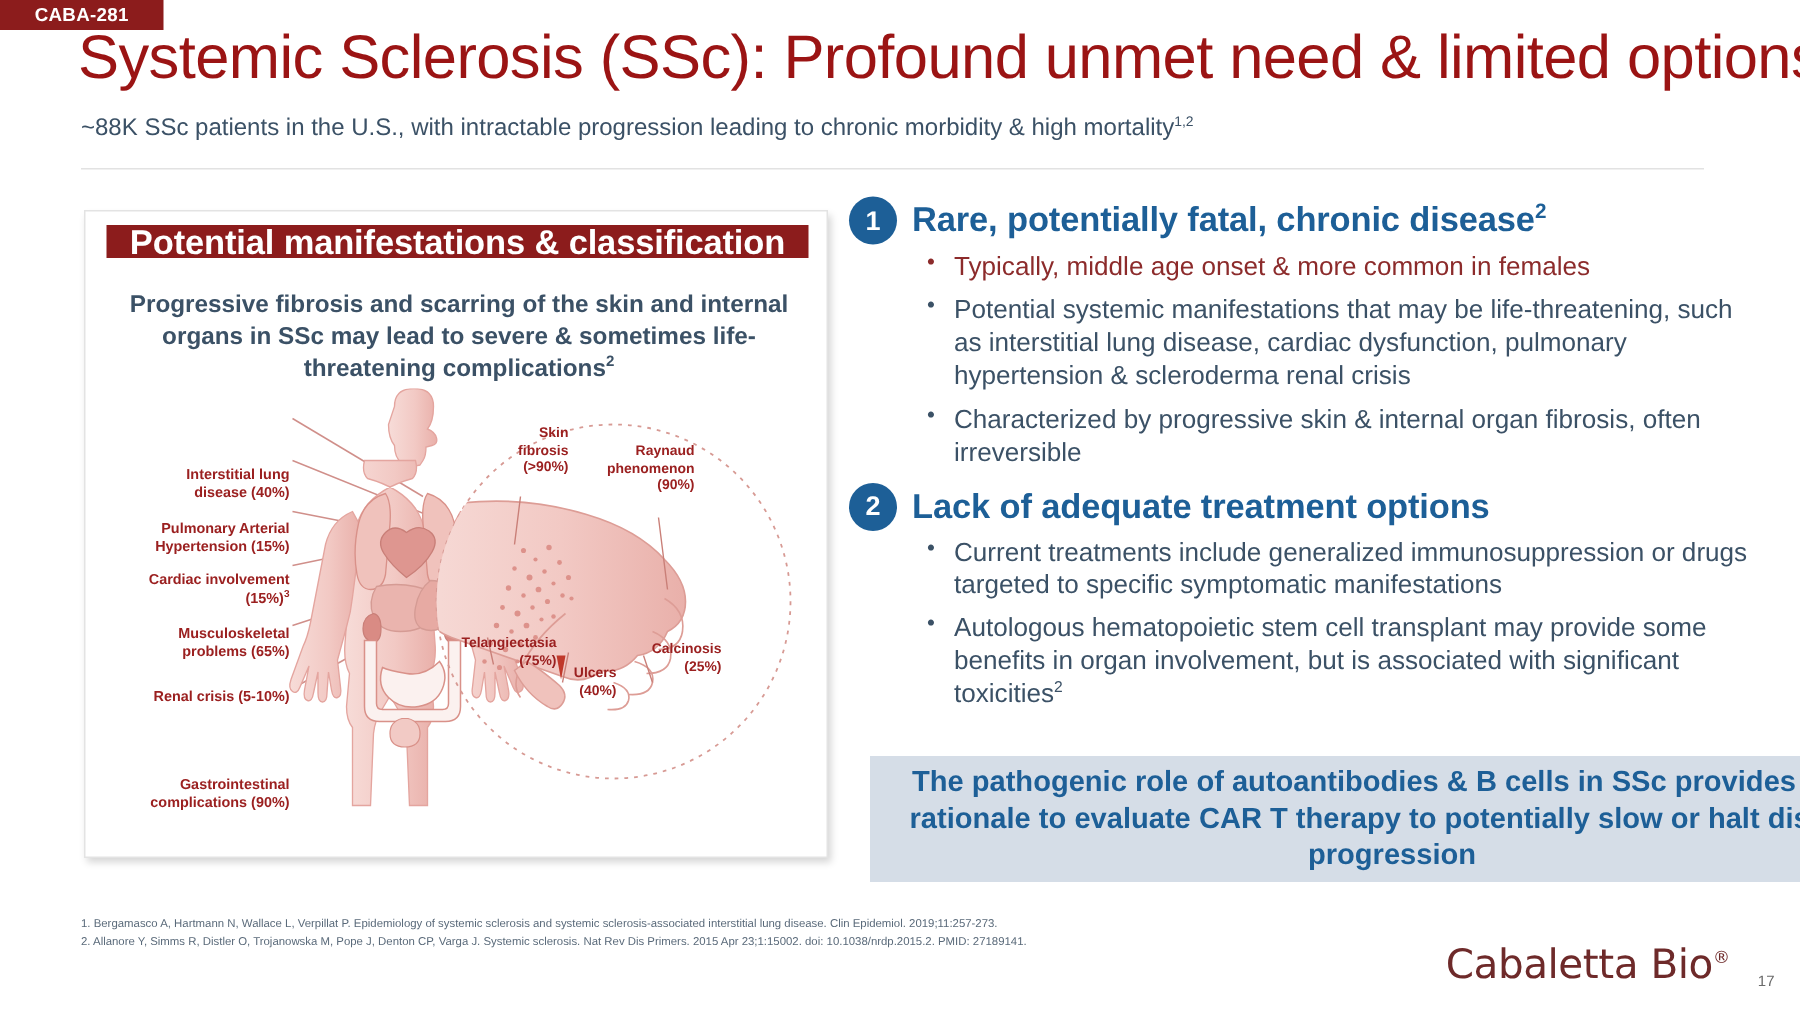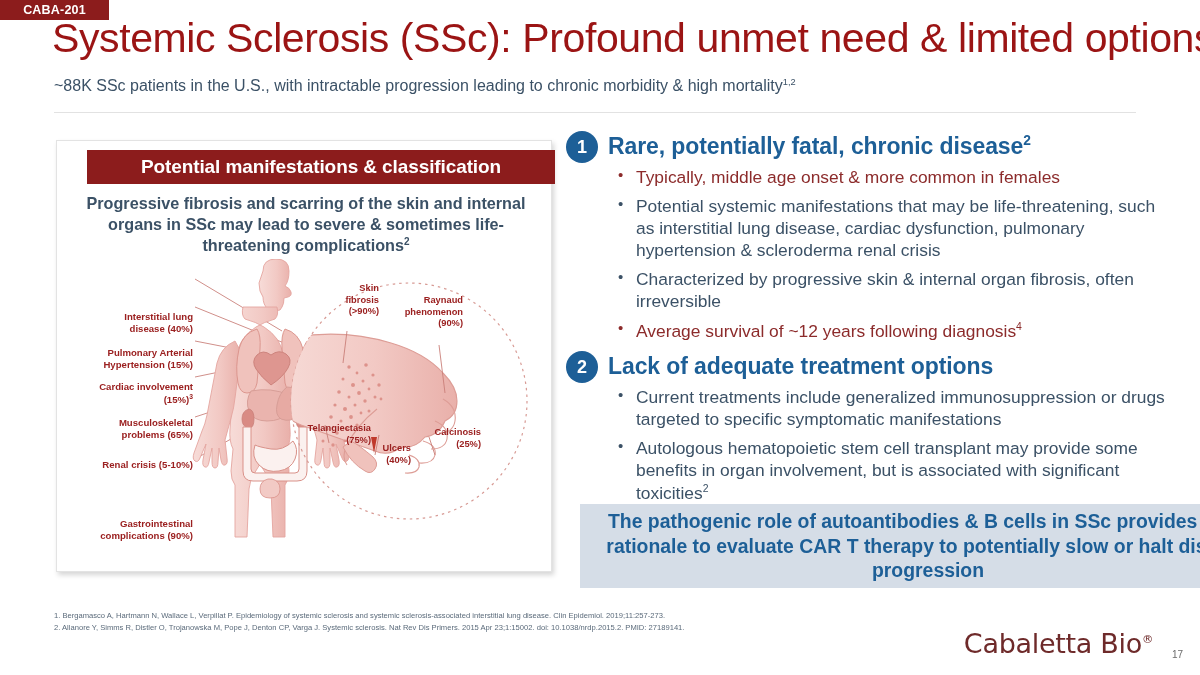--- a/index.html
+++ b/index.html
@@ -67,30 +67,29 @@
     left: 56px; top: 140px;
     width: 496px; height: 432px;
     background: #ffffff;
     border: 1px solid #e3e3e3;
     box-shadow: 2px 3px 5px rgba(0,0,0,.17);
     box-sizing: border-box;
   }
   .fig-header {
     position: absolute;
     left: 14px; top: 9px;
-    width: 468px; height: 34px;
+    width: 468px; height: 22px;
     background: #8c1c1c;
     color: #ffffff;
-    font-size: 19px;
+    font-size: 23px;
     font-weight: bold;
     display: flex;
     align-items: center;
     justify-content: center;
     letter-spacing: -0.1px;
-    margin-left: 16px;
   }
   .fig-caption {
     position: absolute;
     left: 20px; top: 52px;
     width: 458px;
     text-align: center;
     color: #3b5166;
     font-size: 16.2px;
     font-weight: bold;
     line-height: 1.30;
@@ -229,21 +228,21 @@
   .page-num {
     position: absolute;
     right: 17px; bottom: 15px;
     color: #6b6b6b;
     font-size: 10px;
   }
 </style>
 </head>
 <body>
 
-<div class="caba-tag">CABA-201</div>
+<div class="caba-tag">CABA-281</div>
 
 <div class="slide-title">Systemic Sclerosis (SSc): Profound unmet need &amp; limited options</div>
 
 <div class="slide-subtitle"><span>~88K SSc patients in the U.S., with intractable progression leading to chronic morbidity &amp; high mortality</span><sup>1,2</sup></div>
 
 <div class="title-rule"></div>
 
 <div class="fig-card">
 
   <div class="fig-header">Potential manifestations &amp; classification</div>
@@ -394,21 +393,20 @@
 <div class="right-col">
 
   <div class="sec-head">
     <div class="badge">1</div>
     <div class="sec-title"><span>Rare, potentially fatal, chronic disease</span><sup>2</sup></div>
   </div>
   <ul class="bullets">
     <li class="red"><span>Typically, middle age onset &amp; more common in females</span></li>
     <li><span>Potential systemic manifestations that may be life-threatening, such as interstitial lung disease, cardiac dysfunction, pulmonary hypertension &amp; scleroderma renal crisis</span></li>
     <li><span>Characterized by progressive skin &amp; internal organ fibrosis, often irreversible</span></li>
-    <li class="red"><span>Average survival of ~12 years following diagnosis</span><sup>4</sup></li>
   </ul>
 
   <div class="sec-head sec2">
     <div class="badge">2</div>
     <div class="sec-title"><span>Lack of adequate treatment options</span></div>
   </div>
   <ul class="bullets">
     <li><span>Current treatments include generalized immunosuppression or drugs targeted to specific symptomatic manifestations</span></li>
     <li><span>Autologous hematopoietic stem cell transplant may provide some benefits in organ involvement, but is associated with significant toxicities</span><sup>2</sup></li>
   </ul>

